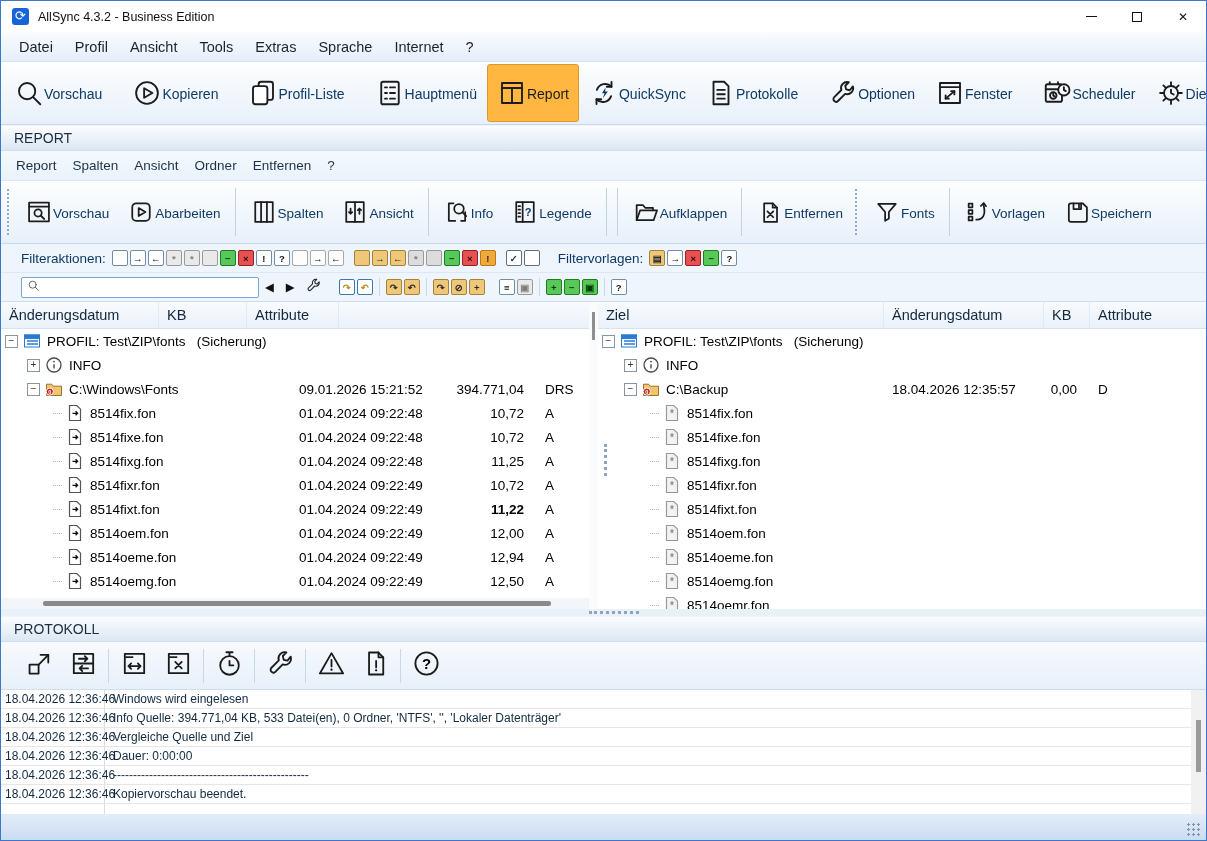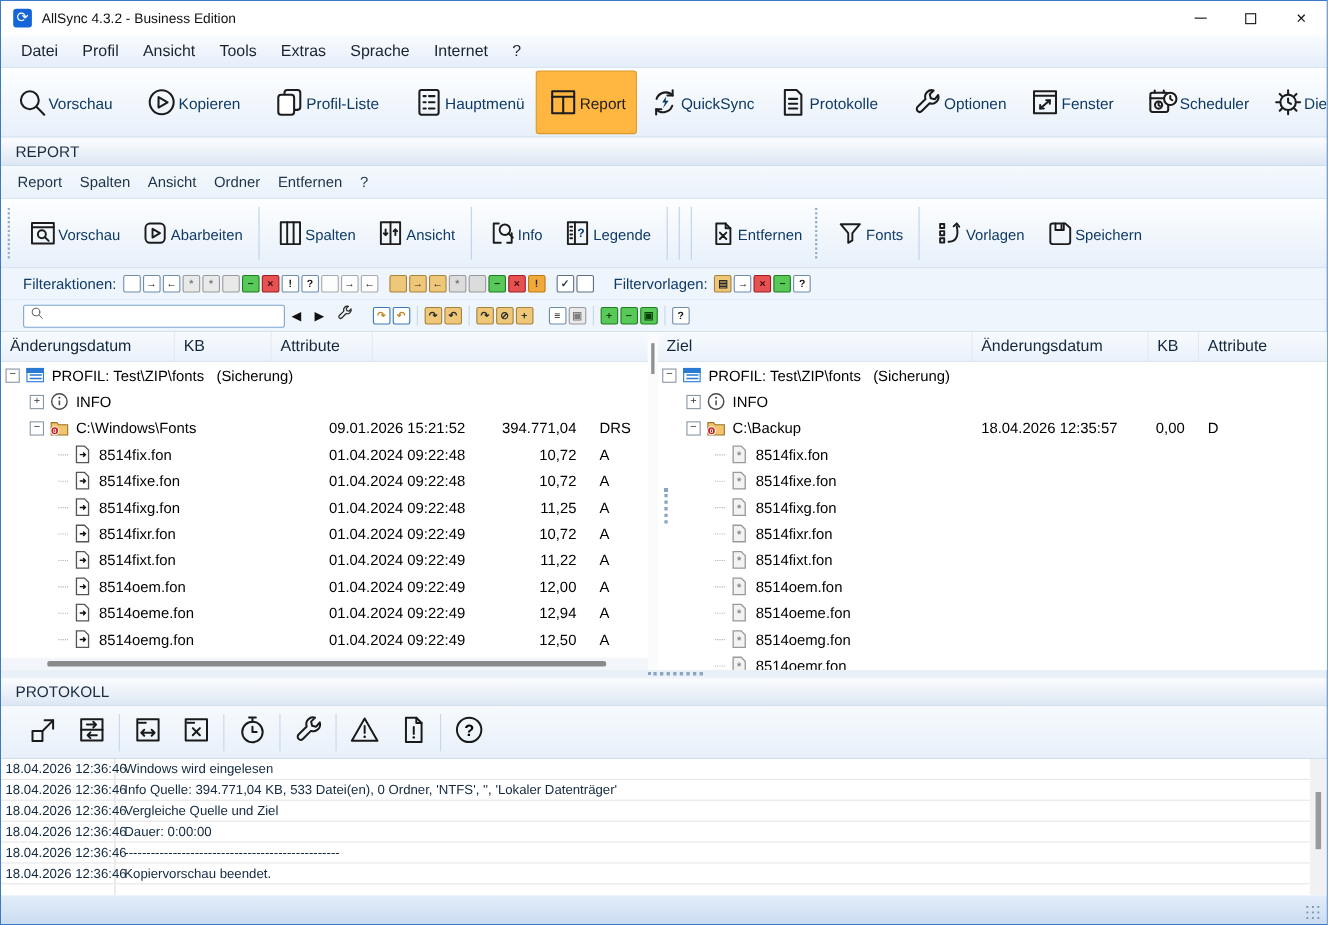--- a/index.html
+++ b/index.html
@@ -304,20 +304,27 @@
       <span><svg viewBox="0 0 24 24" width="28" height="28">
           <rect x="4.5" y="3.5" width="15" height="17"></rect>
           <path d="M10 3.5v17"></path>
           <path d="M6.4 7h1.4M6.4 10h1.4M6.4 13h1.4M6.4 16h1.4"></path>
           <text x="14.7" y="15.2" font-size="9.5" text-anchor="middle" fill="currentColor" stroke="none" font-weight="bold">?</text>
         </svg></span>
       <span>Legende</span>
     </div>
     <div class="tb-sep"></div>
     <div class="tb-sep"></div>
+    <div class="tb-btn">
+      <span><svg viewBox="0 0 24 24" width="28" height="28">
+          <path d="M4 19h14.5l3-8.5H7z"></path>
+          <path d="M4 19V6h5.3l2 2.4H18v2.1"></path>
+        </svg></span>
+      <span>Aufklappen</span>
+    </div>
     <div class="tb-sep"></div>
     <div class="tb-btn">
       <span><svg viewBox="0 0 24 24" width="28" height="28">
           <path d="M7 4.5h7.3L18 8.2V20.5H7z"></path>
           <path d="M14.3 4.5v3.7H18"></path>
           <path d="M9.8 11.5l5 5m0-5l-5 5"></path>
         </svg></span>
       <span>Entfernen</span>
     </div>
     <div class="drag-handle"></div>
@@ -539,21 +546,21 @@
               <span class="tdash"></span>
               <span class="tree-icon">
                 <svg viewBox="0 0 18 18">
                   <path d="M3.5 1.5h7.3l3.7 3.7V16.5H3.5z" fill="#fff" stroke="#555" stroke-width="1.2"></path>
                   <path d="M6.5 9.3h5m-1.9-2l2 2-2 2" fill="none" stroke="#111" stroke-width="1.3"></path>
                 </svg>
               </span>
               <span class="tr-label">8514fixt.fon</span>
             </div>
             <div class="tr-cell tr-date" style="width: 158px;">01.04.2024 09:22:49</div>
-            <div class="tr-cell tr-kb" style="width: 88px;">11,22</div>
+            <div class="tr-cell tr-kb" style="width: 88px; font-weight: bold;">11,22</div>
             <div class="tr-cell tr-attr" style="width: 52px;">A</div>
           </div>
           <div class="tree-row">
             <div class="tr-cell tr-name" style="width: 290px; padding-left: 52px;">
               <span class="tdash"></span>
               <span class="tree-icon">
                 <svg viewBox="0 0 18 18">
                   <path d="M3.5 1.5h7.3l3.7 3.7V16.5H3.5z" fill="#fff" stroke="#555" stroke-width="1.2"></path>
                   <path d="M6.5 9.3h5m-1.9-2l2 2-2 2" fill="none" stroke="#111" stroke-width="1.3"></path>
                 </svg>

